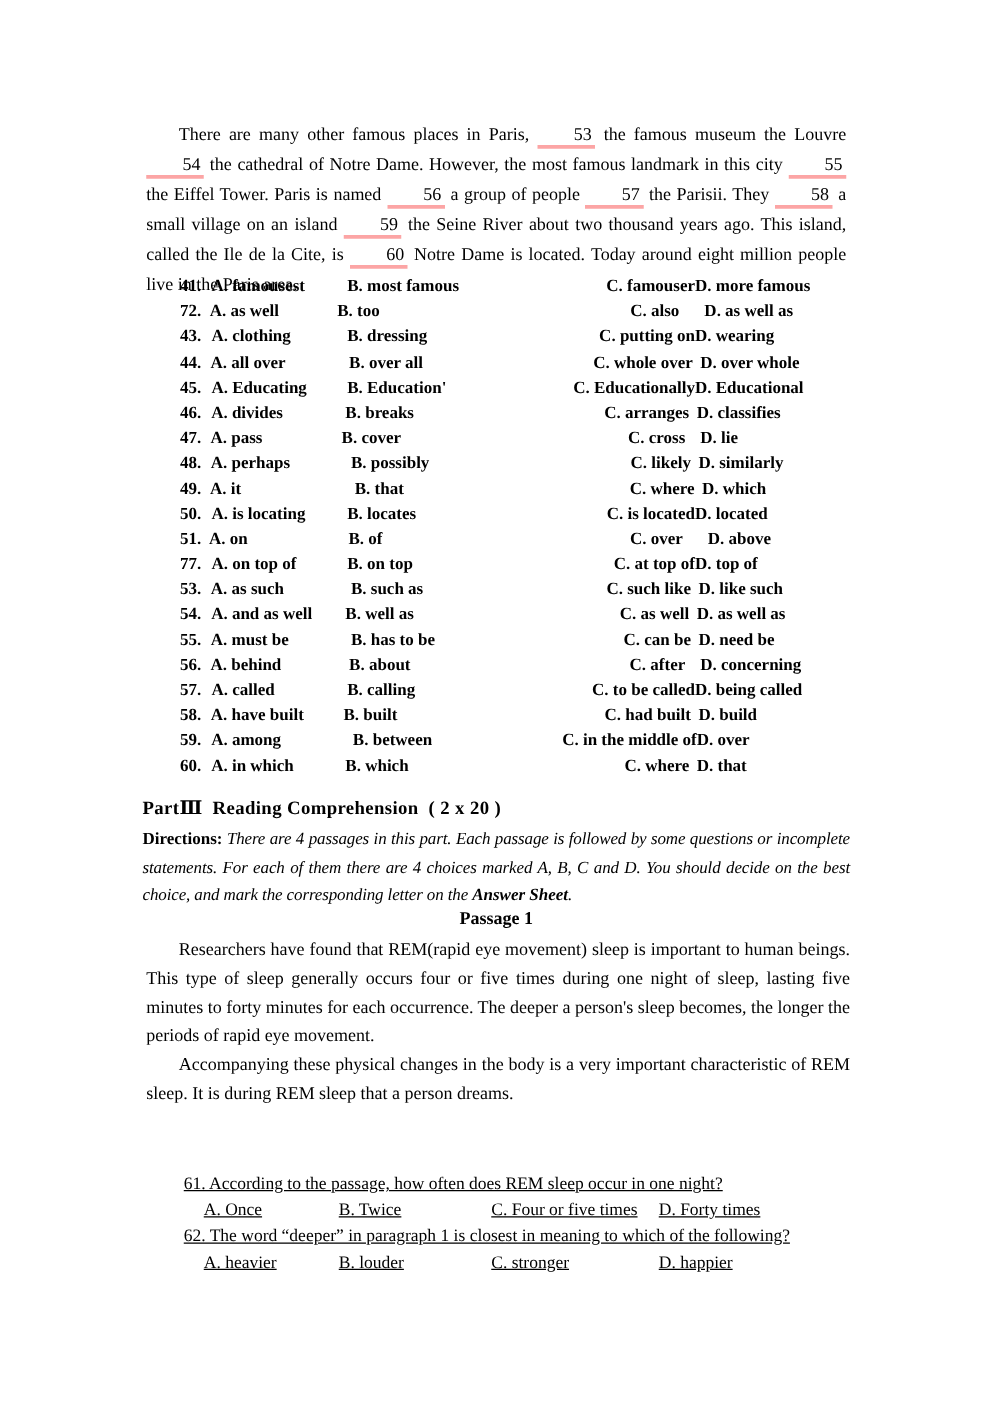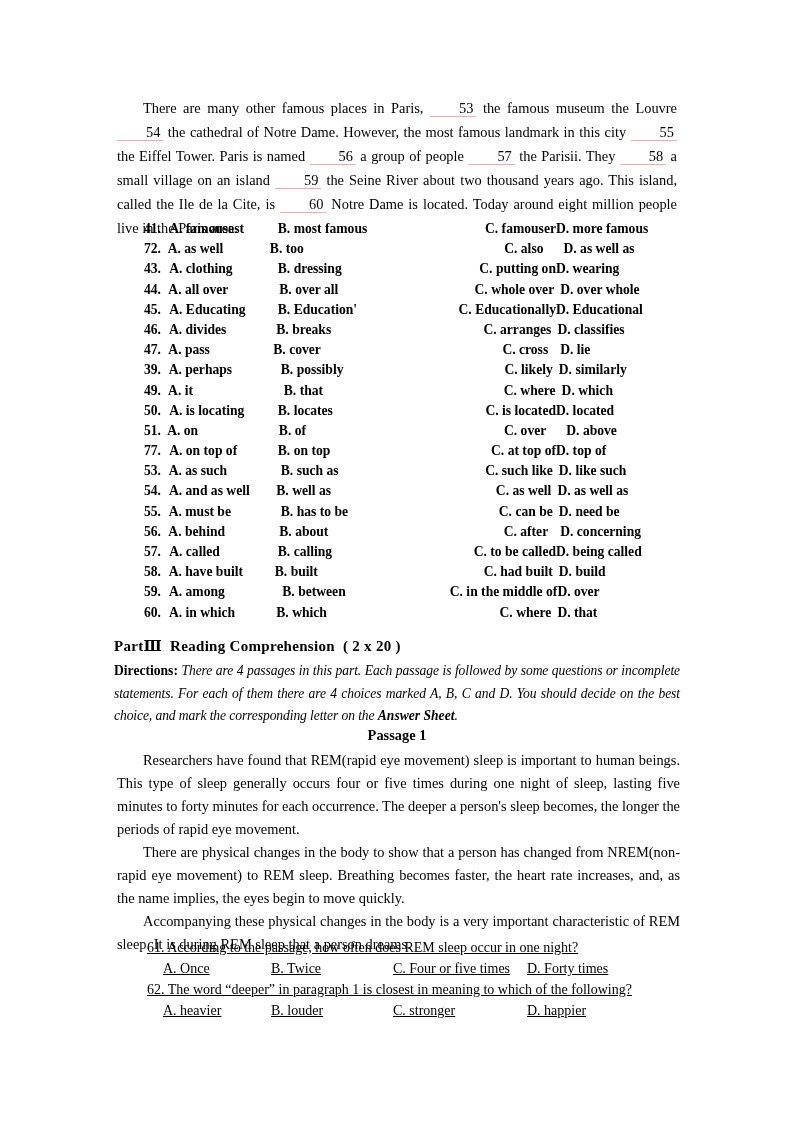--- a/index.html
+++ b/index.html
@@ -33,21 +33,21 @@
     line-height: 24px;
     text-align: justify;
     text-justify: inter-word;
   }
   .cloze p {
     margin: 0;
     text-indent: 26px;
   }
   .blank {
     display: inline-block;
-    border-bottom: 1px solid #fca5a5;
+    border-bottom: 3px solid #fca5a5;
     text-align: center;
     padding: 0 3px;
     line-height: 15px;
   }
   .blank.w1 { min-width: 26px; }
 
   
   .options {
     position: absolute;
     top: 221px;
@@ -206,21 +206,21 @@
         <span class="c-d pad-s">D. classifies</span>
       </div>
       <div class="optrow">
         <span class="c-num">47.</span>
         <span class="c-a">A. pass</span>
         <span class="c-b ">B. cover</span>
         <span class="c-c pad-s">C. cross</span>
         <span class="c-d pad-m">D. lie</span>
       </div>
       <div class="optrow">
-        <span class="c-num">39.</span>
+        <span class="c-num">48.</span>
         <span class="c-a">A. perhaps</span>
         <span class="c-b pad-s">B. possibly</span>
         <span class="c-c ">C. likely</span>
         <span class="c-d pad-s">D. similarly</span>
       </div>
       <div class="optrow">
         <span class="c-num">49.</span>
         <span class="c-a">A. it</span>
         <span class="c-b pad-m">B. that</span>
         <span class="c-c pad-s">C. where</span>
@@ -310,21 +310,20 @@
   </div>
 
   <div class="directions">
     <span class="lead">Directions:</span><span class="body"> There are 4 passages in this part. Each passage is followed by some questions or incomplete statements. For each of them there are 4 choices marked A, B, C and D. You should decide on the best choice,  and mark the corresponding  letter  on the </span><span class="strong-it">Answer Sheet</span><span class="body">.</span>
   </div>
 
   <div class="passage-title">Passage 1</div>
 
   <div class="reading" id="reading-root">
       <p>Researchers have found that REM(rapid eye movement) sleep is important to human beings. This type of sleep generally occurs four or five times during one night of sleep, lasting five minutes to forty minutes for each occurrence. The deeper a person's sleep becomes, the longer the periods of rapid eye movement.</p>
-      <p>There are physical changes in the body to show that a person has changed from NREM(non-rapid eye movement) to REM sleep. Breathing becomes faster, the heart rate increases, and, as the name implies, the eyes begin to move quickly.</p>
       <p>Accompanying these physical changes in the body is a very important characteristic of REM sleep. It is during REM sleep that a person dreams.</p>
     </div>
 
   <div class="questions" id="questions-root">
       <div>
         <div class="q-stem">61. According to the passage, how often does REM sleep occur in one night?</div>
         <div class="q-opts">
           <span class="q-a">A. Once</span>
           <span class="q-b">B. Twice</span>
           <span class="q-c">C. Four or five times</span>

